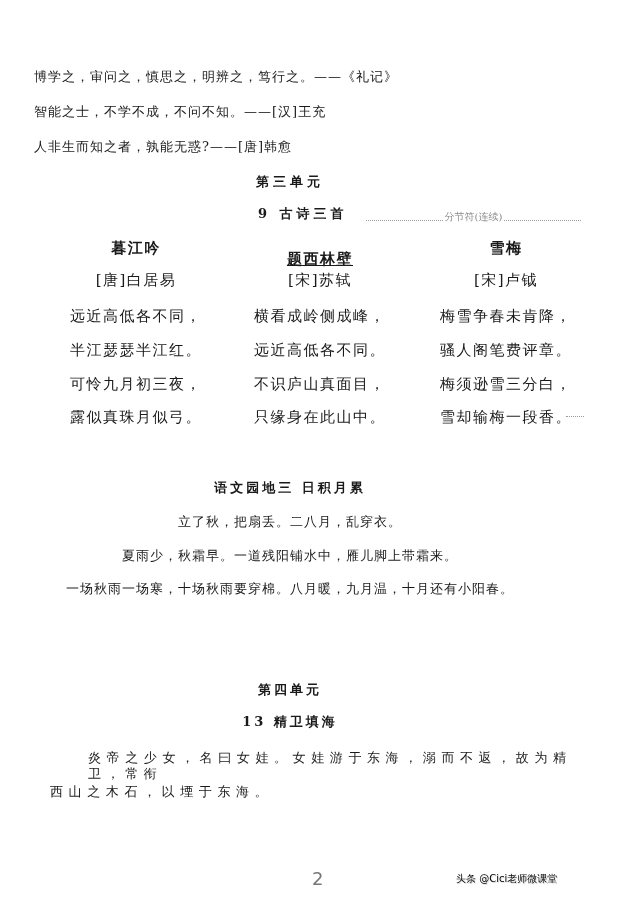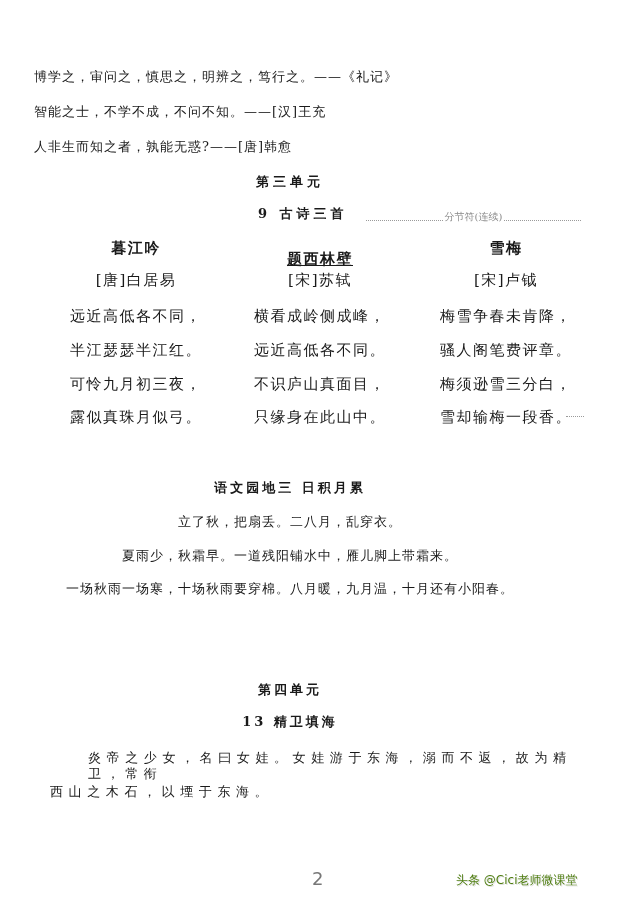--- a/index.html
+++ b/index.html
@@ -10,21 +10,21 @@
   .quote { left: 34px; }
   .bold { font-weight: bold; }
   .col { position: absolute; width: 200px; text-align: center; font-size: 15px; line-height: 16px; letter-spacing: 1.5px; white-space: nowrap; }
   .c1 { left: 36px; } .c2 { left: 220px; } .c3 { left: 406px; }
   .section-break { position: absolute; left: 366px; top: 208px; width: 215px; height: 12px;
         border-bottom: 1px dotted #9a9a9a; font-size: 10px; color: #8a8a8a; text-align: center; line-height: 10px; }
   .section-break span { background: #fff; padding: 0 2px; position: relative; top: 4px; }
   .trail-dots { position: absolute; left: 566px; top: 416px; width: 18px; border-bottom: 1px dotted #9a9a9a; }
   .para { position: absolute; left: 50px; width: 540px; font-size: 13px; line-height: 16px; letter-spacing: 4.2px; }
   .page-num { position: absolute; left: 312px; top: 868px; font-size: 18px; color: #777; font-family: "DejaVu Sans", sans-serif; }
-  .watermark { position: absolute; left: 456px; top: 872px; font-size: 12px; color: #4d7c0f;
+  .watermark { position: absolute; left: 456px; top: 872px; font-size: 10px; color: #000000;
         font-family: "DejaVu Sans", sans-serif; text-shadow: 0 0 1px #fff, 1px 1px 0 #ddd; }
 </style>
 </head>
 <body>
 
 <div class="line quote" style="top:69px;">博学之，审问之，慎思之，明辨之，笃行之。——《礼记》</div>
 <div class="line quote" style="top:104px;">智能之士，不学不成，不问不知。——[汉]王充</div>
 <div class="line quote" style="top:139px;">人非生而知之者，孰能无惑?——[唐]韩愈</div>
 
 <div class="line center bold" style="top:174px; letter-spacing:4px;">第三单元</div>

